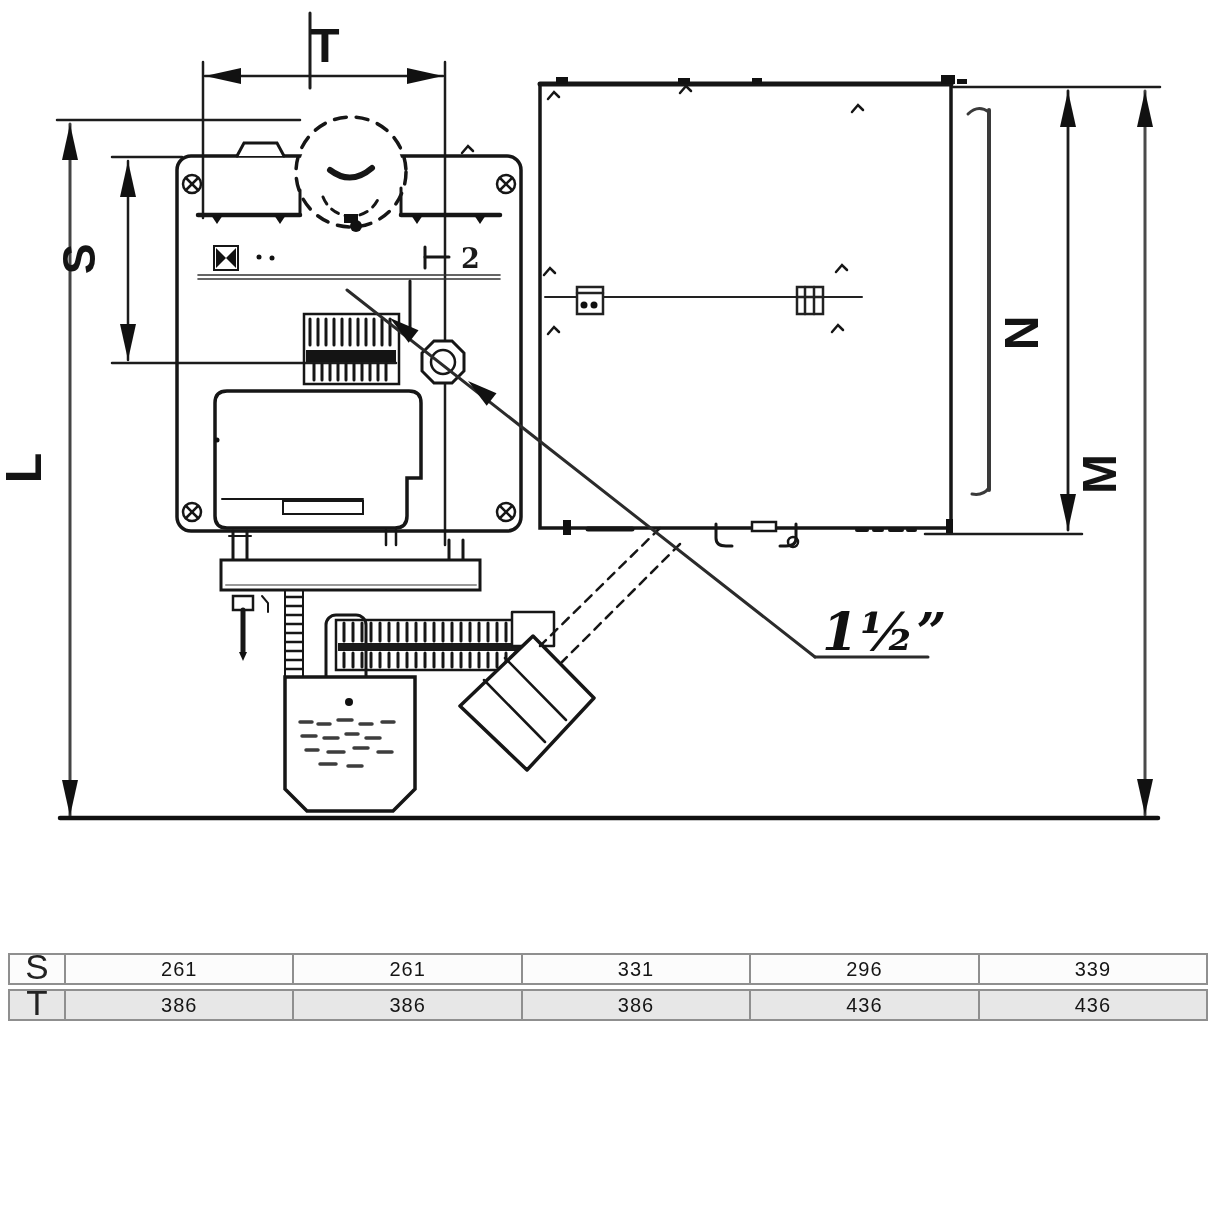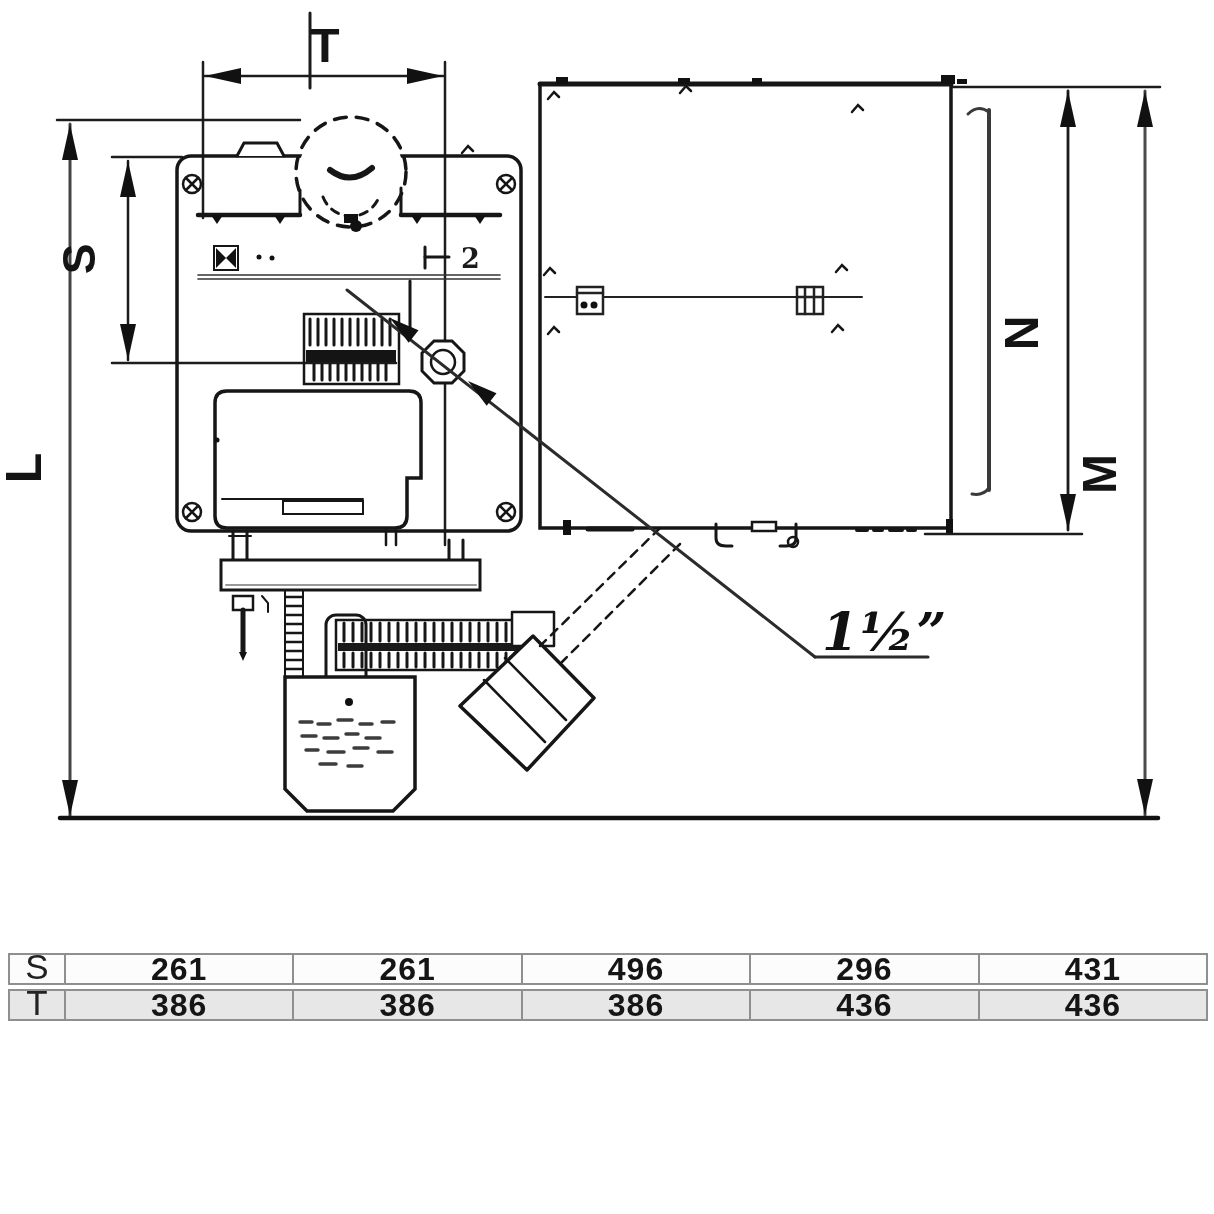--- a/index.html
+++ b/index.html
@@ -10,21 +10,21 @@
   .conn-label{font-family:"DejaVu Serif",serif;font-style:italic;font-weight:bold;fill:#111;}
   .mark2{font-family:"DejaVu Serif",serif;font-weight:bold;fill:#1a1a1a;}
   
   .dim-table{position:absolute;left:8px;top:953px;width:1200px;}
   .trow{display:flex;height:32px;border:2px solid #8f8f8f;margin-bottom:4px;
         background:#fcfcfc;box-sizing:border-box;}
   .trow.alt{background:#e7e7e7;}
   .tcell{display:flex;align-items:center;justify-content:center;box-sizing:border-box;}
   .th{width:56px;border-right:2px solid #8f8f8f;font-size:35px;font-weight:400;color:#222;
       font-family:"Liberation Sans",sans-serif;padding-bottom:4px;}
-  .td{flex:1;font-weight:700;font-size:32px;color:#151515;letter-spacing:1px;}
+  .td{flex:1;font-weight:400;font-size:20px;color:#151515;letter-spacing:1px;}
   .td + .td{border-left:2px solid #8f8f8f;}
 </style>
 </head>
 <body>
 
 <div class="canvas">
 
 <svg viewBox="0 0 1214 940" width="1214" height="940" fill="none" stroke-linecap="round">
 
   <g stroke="#1c1c1c" stroke-width="2.5">
@@ -359,23 +359,23 @@
 
   <text class="mark2" x="461" y="268" font-size="27" stroke="none">2</text>
 </svg>
 
   
   <div class="dim-table">
     <div class="trow">
       <div class="tcell th">S</div>
       <div class="tcell td">261</div>
       <div class="tcell td">261</div>
-      <div class="tcell td">496</div>
+      <div class="tcell td">331</div>
       <div class="tcell td">296</div>
-      <div class="tcell td">431</div>
+      <div class="tcell td">339</div>
     </div>
     <div class="trow alt">
       <div class="tcell th">T</div>
       <div class="tcell td">386</div>
       <div class="tcell td">386</div>
       <div class="tcell td">386</div>
       <div class="tcell td">436</div>
       <div class="tcell td">436</div>
     </div>
   </div>

